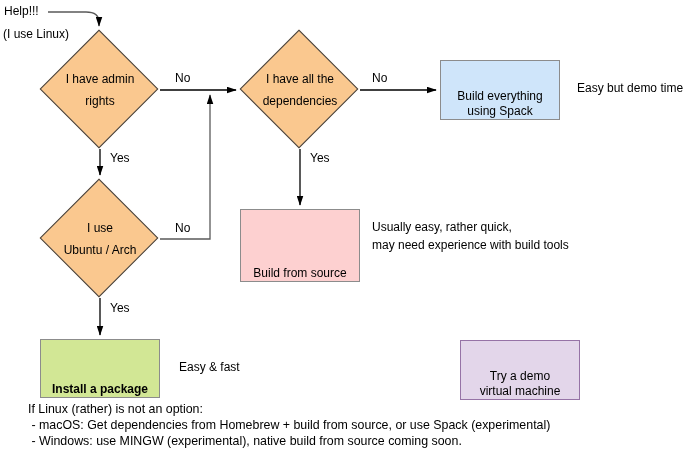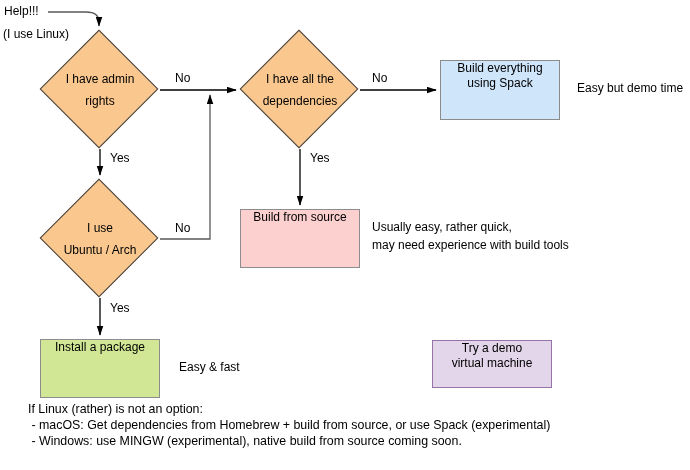--- a/index.html
+++ b/index.html
@@ -14,31 +14,31 @@
     position:absolute;left:17px;top:17px;width:84px;height:84px;
     background:var(--diamond_fill);border:1.3px solid var(--diamond_border);
     transform:rotate(45deg);box-sizing:border-box;
   }
   .diamond-label{
     position:absolute;inset:0;display:flex;align-items:center;justify-content:center;
     text-align:center;font-size:12px;line-height:22px;white-space:pre-line;
   }
 
   .box{
-    position:absolute;display:flex;align-items:flex-start;justify-content:center;
+    position:absolute;display:flex;align-items:flex-end;justify-content:center;
     box-sizing:border-box;text-align:center;font-size:12px;line-height:15px;
   }
   .box-label{white-space:pre-line;}
   .box-spack{left:440px;top:60px;width:120px;height:60px;
     background:var(--spack_fill);border:1px solid var(--box_border);}
-  .box-source{left:240px;top:209px;width:120px;height:59px;
+  .box-source{left:240px;top:209px;width:120px;height:73px;
     background:var(--source_fill);border:1px solid var(--box_border);}
   .box-package{left:40px;top:339px;width:120px;height:59px;
-    background:var(--package_fill);border:1px solid var(--box_border);}
-  .box-vm{left:432px;top:340px;width:120px;height:48px;
+    background:var(--package_fill);border:1px solid var(--box_border);font-weight:bold;}
+  .box-vm{left:460px;top:340px;width:120px;height:60px;
     background:var(--vm_fill);border:1px solid var(--vm_border);}
 
   .edge-label{position:absolute;font-size:12px;line-height:14px;}
   .note{position:absolute;font-size:12px;line-height:18px;white-space:pre-line;}
   .footer{position:absolute;left:28px;top:401px;font-size:12.4px;line-height:16px;}
   .footer div{white-space:pre;}
 </style>
 </head>
 <body>
 

